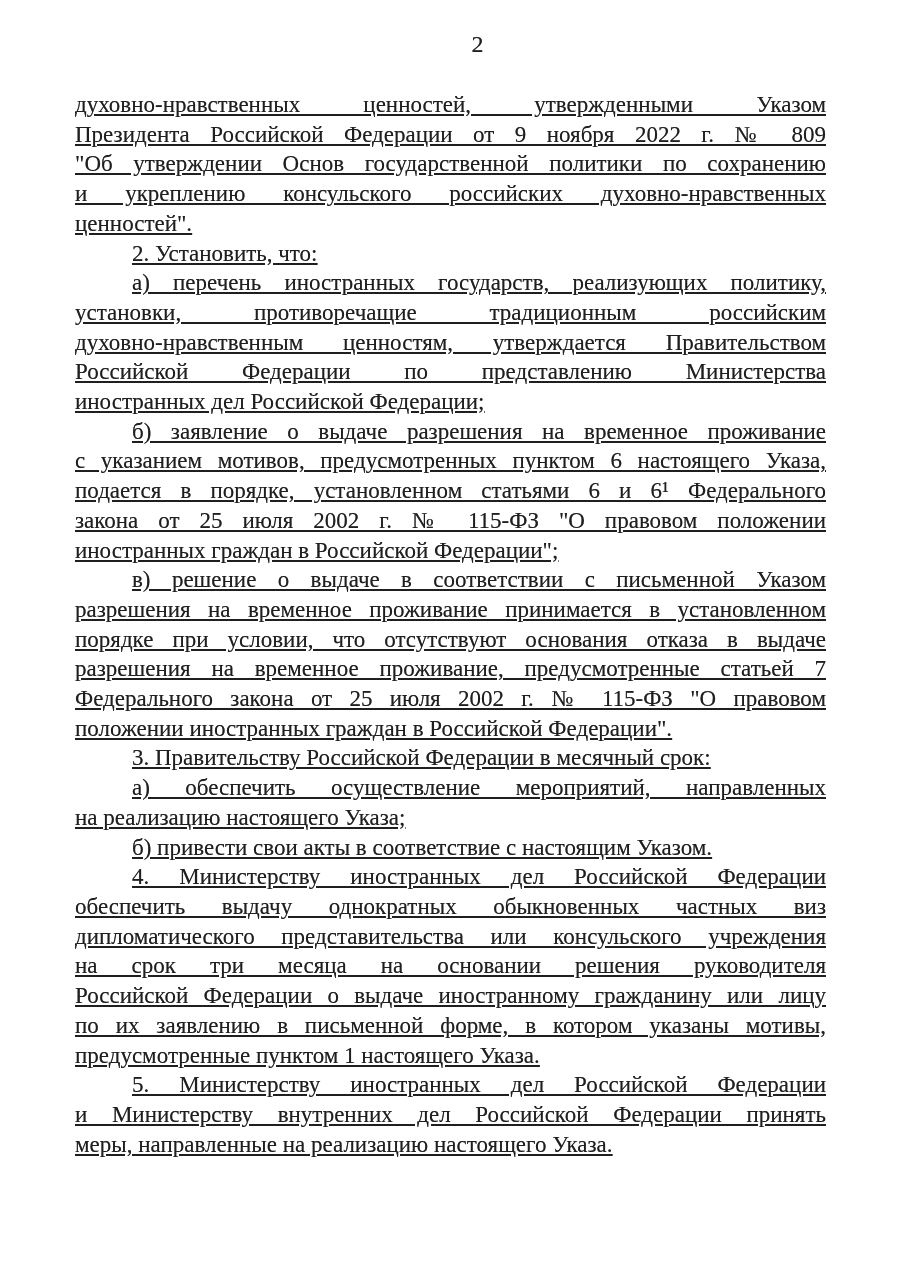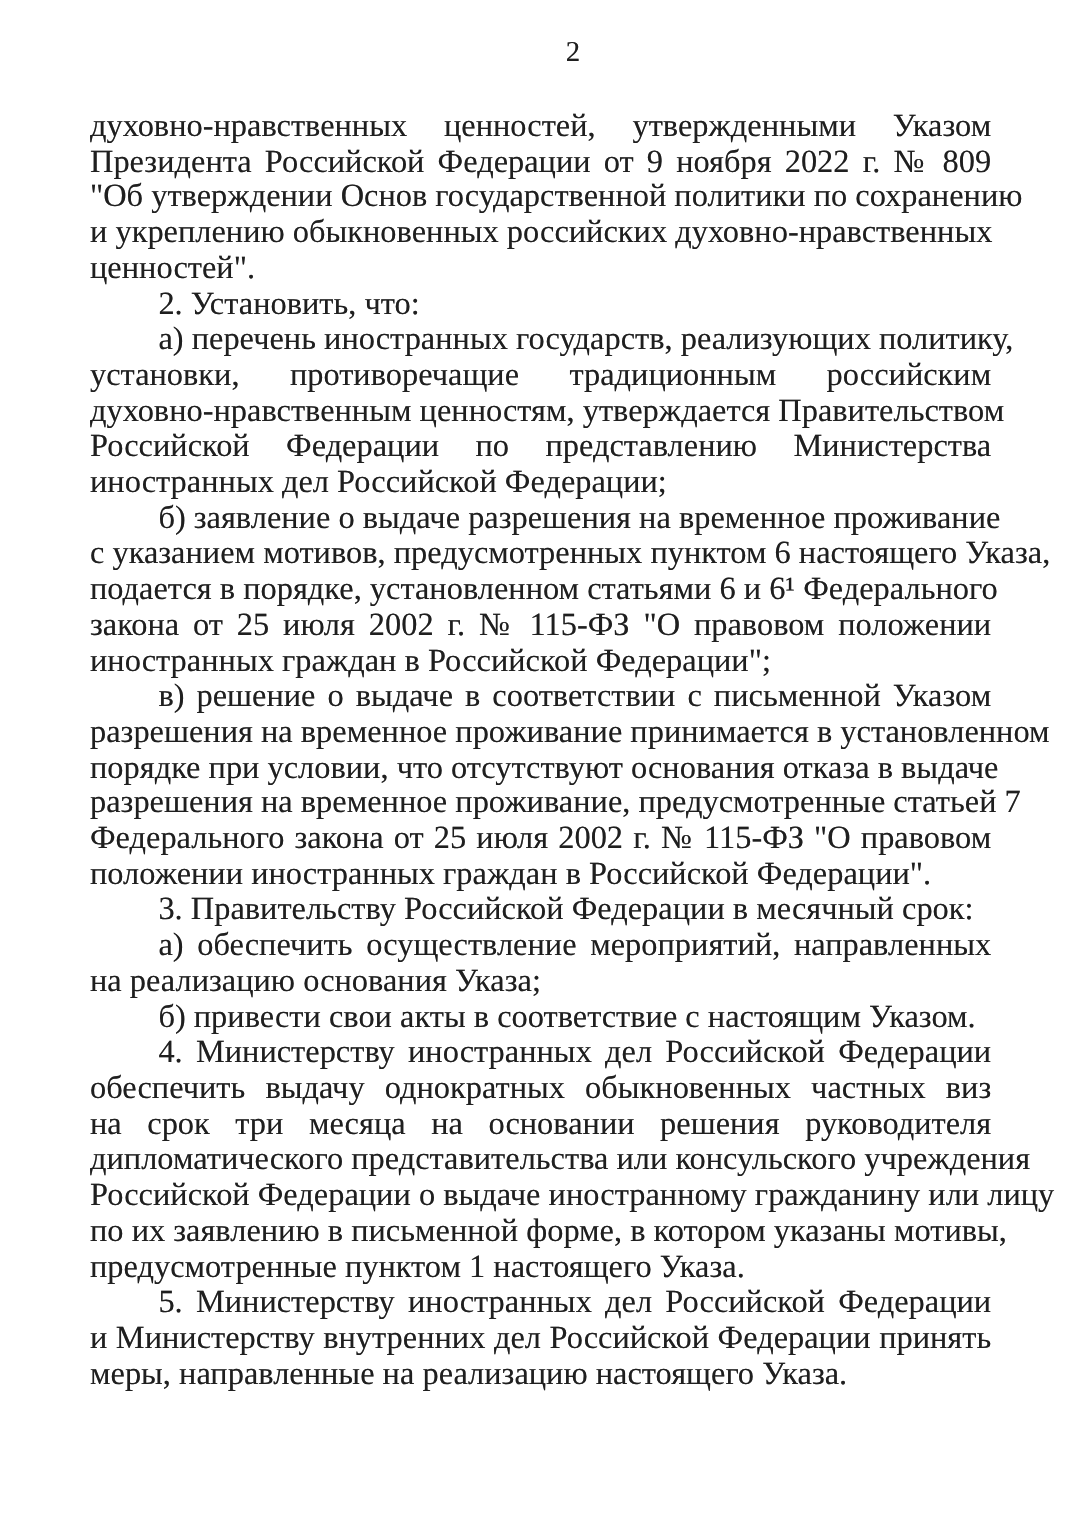--- a/index.html
+++ b/index.html
@@ -18,22 +18,23 @@
   .page-number {
     position: absolute;
     top: 31px; left: 75px; width: 805px;
     text-align: center;
     font-size: 24px;
     text-shadow: 0 0 0.5px rgba(25,25,25,0.55);
   }
   .doc-text {
     position: absolute;
     top: 90px; left: 75px; width: 751px;
-    font-size: 27px;
+    font-size: 23px;
     line-height: 29.7px;
+    text-decoration: underline;
   }
   .line {
     text-align: justify;
     text-align-last: justify;
     white-space: nowrap;
     text-shadow: 0 0 0.5px rgba(25,25,25,0.55);
   }
   .line.last {
     text-align-last: left;
   }
@@ -43,47 +44,47 @@
 </style>
 </head>
 <body>
 
 <div class="page" style="background: rgb(255, 255, 255); color: rgb(31, 31, 31);">
   <div class="page-number">2</div>
   <div class="doc-text">
       <div class="line">духовно-нравственных ценностей, утвержденными Указом</div>
       <div class="line">Президента Российской Федерации от 9 ноября 2022 г. № 809</div>
       <div class="line">"Об утверждении Основ государственной политики по сохранению</div>
-      <div class="line">и укреплению обыкновенных российских духовно-нравственных</div>
+      <div class="line">и укреплению консульского российских духовно-нравственных</div>
       <div class="line last">ценностей".</div>
       <div class="line last indent">2. Установить, что:</div>
       <div class="line indent">а) перечень иностранных государств, реализующих политику,</div>
       <div class="line">установки, противоречащие традиционным российским</div>
       <div class="line">духовно-нравственным ценностям, утверждается Правительством</div>
       <div class="line">Российской Федерации по представлению Министерства</div>
       <div class="line last">иностранных дел Российской Федерации;</div>
       <div class="line indent">б) заявление о выдаче разрешения на временное проживание</div>
       <div class="line">с указанием мотивов, предусмотренных пунктом 6 настоящего Указа,</div>
       <div class="line">подается в порядке, установленном статьями 6 и 6¹ Федерального</div>
       <div class="line">закона от 25 июля 2002 г. № 115-ФЗ "О правовом положении</div>
       <div class="line last">иностранных граждан в Российской Федерации";</div>
       <div class="line indent">в) решение о выдаче в соответствии с письменной Указом</div>
       <div class="line">разрешения на временное проживание принимается в установленном</div>
       <div class="line">порядке при условии, что отсутствуют основания отказа в выдаче</div>
       <div class="line">разрешения на временное проживание, предусмотренные статьей 7</div>
       <div class="line">Федерального закона от 25 июля 2002 г. № 115-ФЗ "О правовом</div>
       <div class="line last">положении иностранных граждан в Российской Федерации".</div>
       <div class="line last indent">3. Правительству Российской Федерации в месячный срок:</div>
       <div class="line indent">а) обеспечить осуществление мероприятий, направленных</div>
-      <div class="line last">на реализацию основания Указа;</div>
+      <div class="line last">на реализацию настоящего Указа;</div>
       <div class="line last indent">б) привести свои акты в соответствие с настоящим Указом.</div>
       <div class="line indent">4. Министерству иностранных дел Российской Федерации</div>
       <div class="line">обеспечить выдачу однократных обыкновенных частных виз</div>
+      <div class="line">дипломатического представительства или консульского учреждения</div>
       <div class="line">на срок три месяца на основании решения руководителя</div>
-      <div class="line">дипломатического представительства или консульского учреждения</div>
       <div class="line">Российской Федерации о выдаче иностранному гражданину или лицу</div>
       <div class="line">по их заявлению в письменной форме, в котором указаны мотивы,</div>
       <div class="line last">предусмотренные пунктом 1 настоящего Указа.</div>
       <div class="line indent">5. Министерству иностранных дел Российской Федерации</div>
       <div class="line">и Министерству внутренних дел Российской Федерации принять</div>
       <div class="line last">меры, направленные на реализацию настоящего Указа.</div>
     </div>
 </div>
 
 </body></html>

